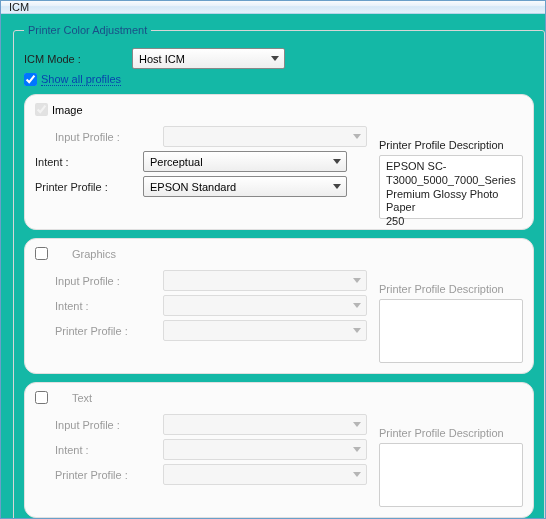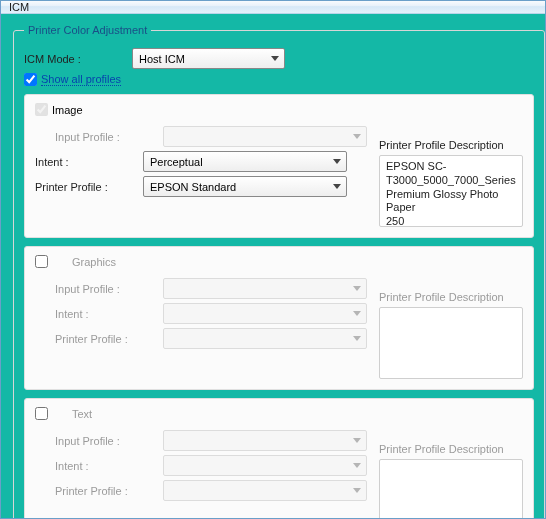--- a/index.html
+++ b/index.html
@@ -55,34 +55,34 @@
     }
     .select-wrap.disabled::after { border-top-color: #b5b5b5; }
     .select-wrap select { width: 100%; }
     .select-wrap.disabled select {
       background: #f4f4f4; color: #aaa; border-color: #cfcfcf;
     }
     .chk { display: flex; align-items: flex-start; gap: 4px; }
     .chk input { width: 13px; height: 13px; margin:0; }
     .chk.blue label { color: #0645ad; border-bottom: 1px dotted #0645ad; cursor: default; }
     .section {
-      border: 1px solid #e0e0e0; border-radius: 3px;
+      border: 1px solid #e0e0e0; border-radius: 12px;
       padding: 8px 10px 10px 10px; margin-top: 8px;
       background: #fbfbfb;
     }
     .section .head { display:flex; align-items:center; gap:4px; margin-bottom:6px; }
     .section.dis .head label { color: #9b9b9b; margin-left: 20px; }
     .section-body { display: flex; gap: 12px; }
     .left-col { flex: 0 0 300px; }
     .right-col { flex: 1; }
     .desc-label { font-size: 11px; color: #222; margin-bottom: 4px; margin-top: 17px; }
     .desc-label.dis { color: #9b9b9b; }
     .desc-box {
       border: 1px solid #cfcfcf; background: #fff;
-      height: 72px; padding: 4px 6px; font-size: 11px; color: #222;
+      height: 64px; padding: 4px 6px; font-size: 11px; color: #222;
       border-radius: 2px; line-height: 1.25;
     }
     .desc-box.dis { color: #aaa; }
     .btnbar {
       display: flex; justify-content: flex-end; gap: 8px;
       padding: 10px 14px 12px 0; background: #fdfdfd;
     }
     input[type=checkbox][disabled] { opacity: .6; }
   </style>
 </head>

